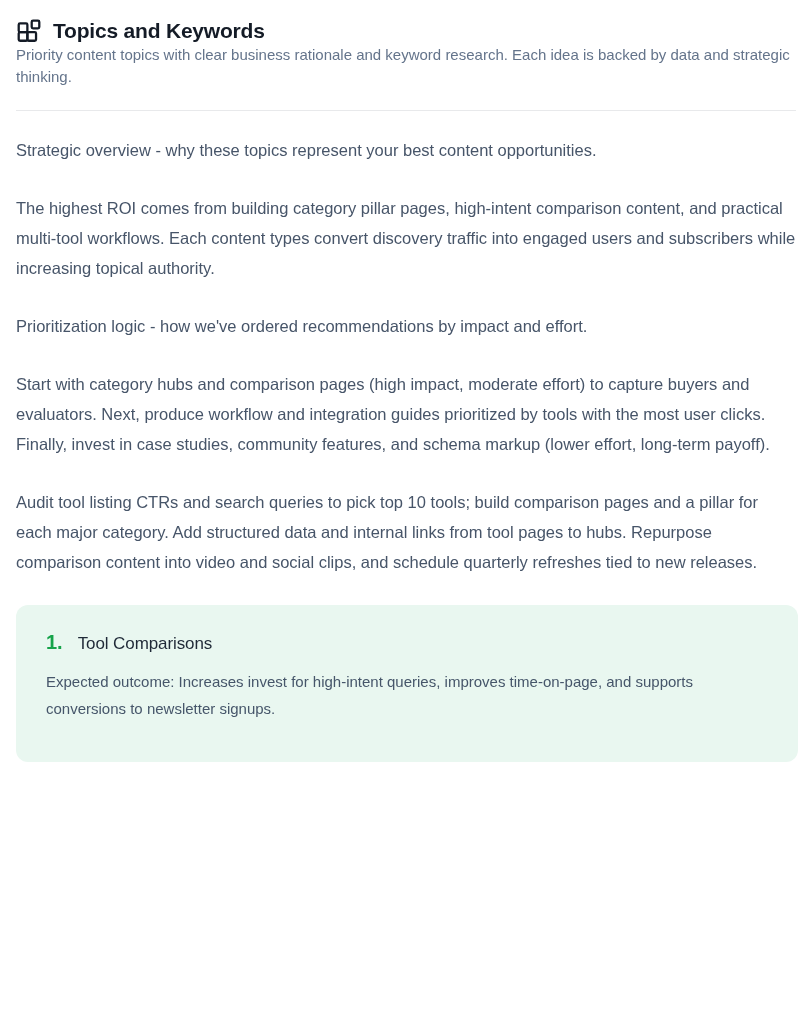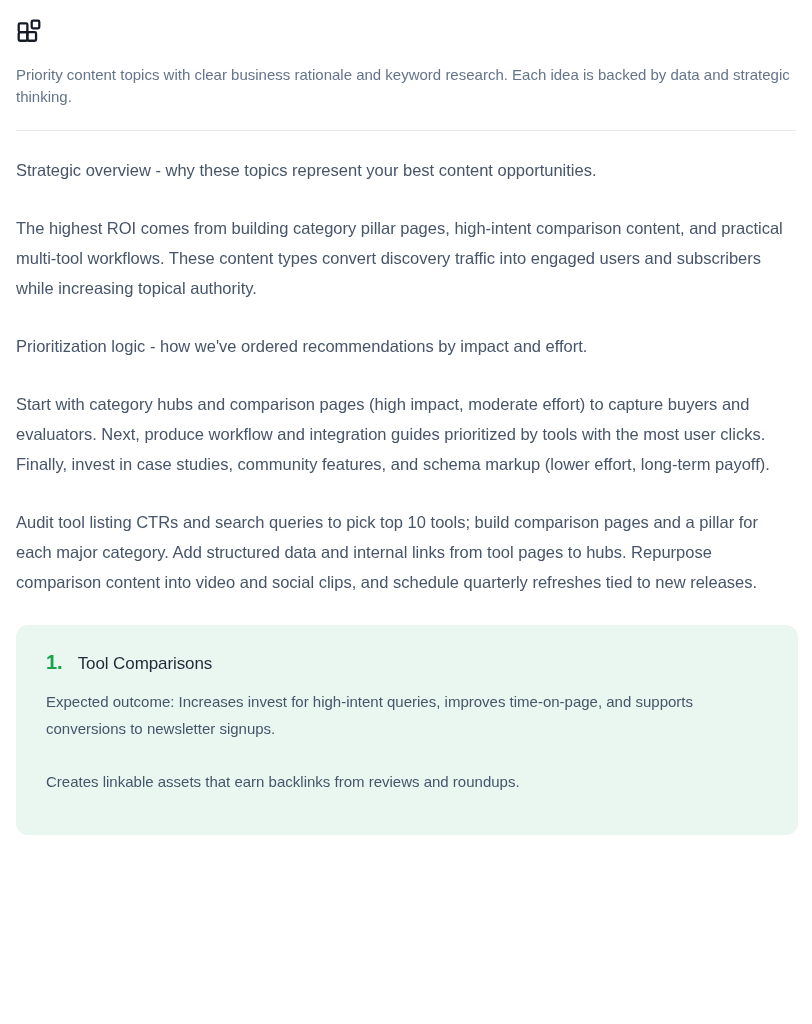--- a/index.html
+++ b/index.html
@@ -22,21 +22,21 @@
     justify-content: center;
     flex: 0 0 auto;
   }
   .page-title {
     font-size: 21px;
     font-weight: 700;
     color: #141b26;
     letter-spacing: -0.2px;
   }
   .page-subtitle {
-    margin-top: 20px;
+    margin-top: 0;
     font-size: 15px;
     line-height: 22px;
     color: #64748b;
     max-width: 782px;
   }
   .divider {
     border: none;
     border-top: 1px solid #e8e9eb;
     margin-top: 22px;
   }
@@ -86,34 +86,34 @@
 
 <header class="header-row">
   <span class="header-icon">
     <svg width="26" height="26" viewBox="0 0 24 24" fill="none" stroke="#141b26" stroke-width="2.1" stroke-linejoin="round">
       <rect x="2.5" y="5" width="8" height="8" rx="1.2"></rect>
       <rect x="2.5" y="13" width="8" height="8" rx="1.2"></rect>
       <rect x="10.5" y="13" width="8" height="8" rx="1.2"></rect>
       <rect x="14.5" y="2.5" width="7" height="7" rx="1.2"></rect>
     </svg>
   </span>
+  <h1 class="page-title">Topics and Keywords</h1>
 </header>
 
 <p class="page-subtitle">Priority content topics with clear business rationale and keyword research. Each idea is backed by data and strategic thinking.</p>
 
 <hr class="divider">
 
 <section class="body-copy">
   <p>Strategic overview - why these topics represent your best content opportunities.</p>
-  <p>The highest ROI comes from building category pillar pages, high-intent comparison content, and practical multi-tool workflows. These content types convert discovery traffic into engaged users and subscribers while increasing topical authority.</p>
+  <p>The highest ROI comes from building category pillar pages, high-intent comparison content, and practical multi-tool workflows. Each content types convert discovery traffic into engaged users and subscribers while increasing topical authority.</p>
   <p>Prioritization logic - how we've ordered recommendations by impact and effort.</p>
   <p>Start with category hubs and comparison pages (high impact, moderate effort) to capture buyers and evaluators. Next, produce workflow and integration guides prioritized by tools with the most user clicks. Finally, invest in case studies, community features, and schema markup (lower effort, long-term payoff).</p>
   <p>Audit tool listing CTRs and search queries to pick top 10 tools; build comparison pages and a pillar for each major category. Add structured data and internal links from tool pages to hubs. Repurpose comparison content into video and social clips, and schedule quarterly refreshes tied to new releases.</p>
 </section>
 
 <section class="topic-card">
   <div class="topic-card-heading">
     <span class="topic-number">1.</span>
     <span class="topic-title">Tool Comparisons</span>
   </div>
   <p class="card-p2">Expected outcome: Increases invest for high-intent queries, improves time-on-page, and supports conversions to newsletter signups.</p>
-  <p class="card-p3">Creates linkable assets that earn backlinks from reviews and roundups.</p>
 </section>
 
 </body></html>

